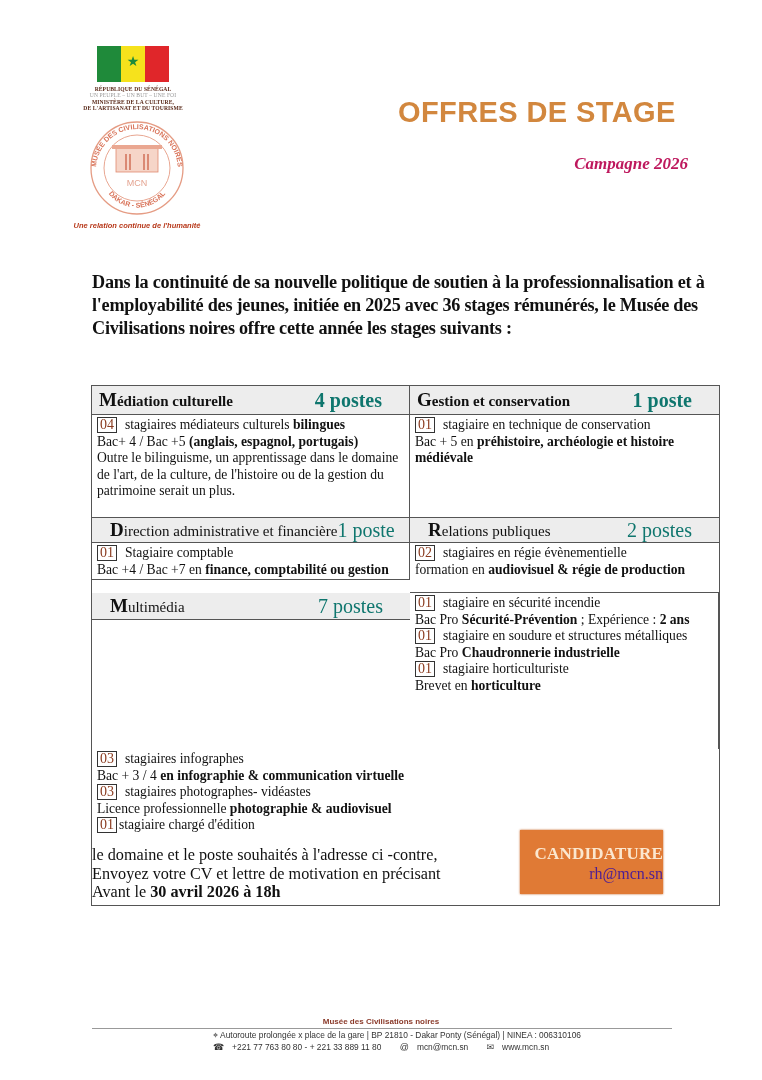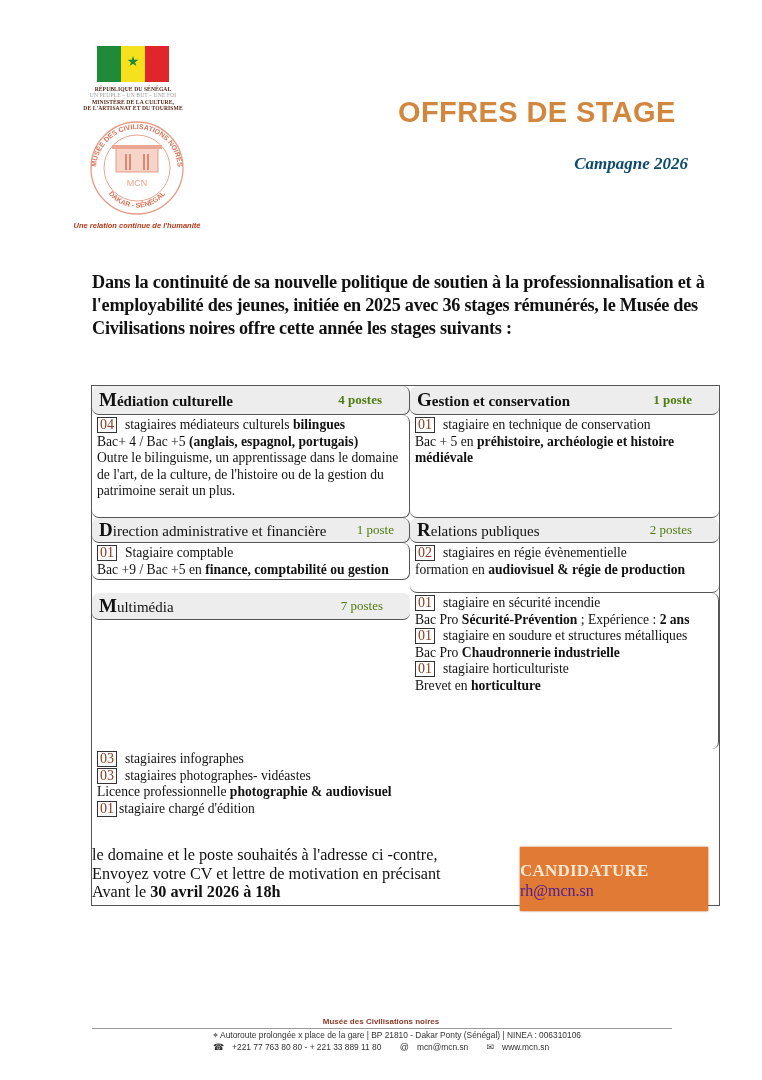--- a/index.html
+++ b/index.html
@@ -14,46 +14,46 @@
   .flag .y { background: #f6e21c; position: relative; }
   .flag .r { background: #e0262a; }
   .flag .star { position: absolute; left: 0; right: 0; top: 9px; text-align: center; font-size: 14px; color: #1f8a3a; line-height: 14px; }
   .gov { left: 70px; top: 86px; width: 126px; text-align: center; font-size: 5.6px; line-height: 6.4px; font-weight: bold; color: #5a2a1a; letter-spacing: 0.1px; }
   .gov .sub { color: #999; font-weight: normal; }
   .seal { left: 82px; top: 120px; width: 110px; height: 96px; }
   .tagline { left: 73px; top: 221px; width: 128px; text-align: center; font-family: "Liberation Sans", sans-serif; font-style: italic; font-weight: bold; font-size: 7.5px; color: #b83a1c; }
 
   
   .title { left: 398px; top: 96px; font-family: "Liberation Sans", sans-serif; font-weight: bold; font-size: 29px; color: #d2873e; letter-spacing: 0.4px; text-decoration-color: #d2873e; text-decoration-thickness: 2px; text-underline-offset: 4px; }
-  .campaign { right: 74px; top: 154px; font-style: italic; font-weight: bold; font-size: 17px; color: #0c4a6e; }
+  .campaign { right: 74px; top: 154px; font-style: italic; font-weight: bold; font-size: 17px; color: #be185d; }
 
   .intro { left: 92px; top: 271px; width: 628px; font-weight: bold; font-size: 18.2px; line-height: 23px; letter-spacing: -0.25px; color: #111; }
 
   
   .tbl { left: 91px; top: 385px; width: 627px; border: 1.5px solid #555; border-collapse: collapse; }
   .grid { display: grid; grid-template-columns: 318px 309px; }
-  .cell { border-right: 1.5px solid #555; border-bottom: 1.5px solid #555; box-sizing: border-box; border-radius: 7px; }
+  .cell { border-right: 1.5px solid #555; border-bottom: 1.5px solid #555; box-sizing: border-box; }
   .cell.right { border-right: none; }
   .cell.last { border-bottom: none; }
   .hdr { background: #ededed; height: 29px; display: flex; align-items: center; padding: 0 7px; box-sizing: border-box; }
   .hdr .dom { font-size: 15px; color: #111; font-weight: bold; flex: 1; white-space: nowrap; }
   .hdr .dom .cap { font-size: 19px; font-weight: bold; }
-  .hdr .dom.light { font-weight: normal; }
+  .hdr .dom.light { font-weight: normal; margin-left: 11px; }
   .hdr .dom.light .cap { font-weight: bold; }
-  .hdr .cnt { font-size: 13px; color: #4d7c0f; margin-right: 20px; white-space: nowrap; }
+  .hdr .cnt { font-size: 20px; color: #0f766e; margin-right: 20px; white-space: nowrap; }
   .hdr .cnt.bold { font-weight: bold; }
   .body { padding: 2px 5px 4px 5px; font-size: 13.6px; line-height: 16.6px; box-sizing: border-box; }
   .num { display: inline-block; border: 1.3px solid #333; padding: 0 2px; line-height: 14px; color: #8a3a1e; margin-right: 8px; font-size: 14px; }
   .ln { white-space: nowrap; }
   .ln.wrap { white-space: normal; }
   b { font-weight: bold; }
 
   
   .send { left: 92px; top: 846px; width: 420px; font-size: 16.2px; line-height: 18.5px; color: #111; }
-  .cta { left: 520px; top: 830px; width: 188px; height: 64px; background: #e07a35; text-align: left; box-shadow: 0 0 2px #c46020; margin-top: 17px; }
+  .cta { left: 520px; top: 830px; width: 143px; height: 64px; background: #e07a35; text-align: right; box-shadow: 0 0 2px #c46020; }
   .cta .l1 { display: block; margin-top: 14px; font-weight: bold; font-size: 17px; color: #fbe7cf; letter-spacing: 0.2px; }
   .cta .l2 { display: block; font-size: 16px; color: #4c1d95; margin-top: 1px; }
 
   
   .foot-name { left: 0; width: 762px; top: 1017px; text-align: center; font-family: "Liberation Sans", sans-serif; font-weight: bold; font-size: 8px; color: #8a3a2a; }
   .foot-line { left: 92px; top: 1028px; width: 580px; height: 1px; background: #999; }
   .foot-addr { left: 16px; width: 762px; top: 1030px; text-align: center; font-family: "Liberation Sans", sans-serif; font-size: 8.4px; color: #333; }
   .foot-contact { left: 0; width: 762px; top: 1042px; text-align: center; font-family: "Liberation Sans", sans-serif; font-size: 8.4px; color: #333; }
   .foot-contact span { margin: 4px 4px; }
   .ico { font-size: 9px; color: #333; margin-right: 2px; }
@@ -126,21 +126,21 @@
       <span class="dom light"><span class="cap">D</span><span>irection administrative et financière</span></span>
       <span class="cnt" style="margin-right:8px">1 poste</span>
     </div>
     <div class="cell hdr right" style="height:25px">
       <span class="dom light"><span class="cap">R</span><span>elations publiques</span></span>
       <span class="cnt">2 postes</span>
     </div>
 
     <div class="cell body" style="height:37px">
       <div class="ln"><span class="num">01</span><span>Stagiaire comptable</span></div>
-      <div class="ln"><span>Bac +9 / Bac +5 en </span><b>finance, comptabilité ou gestion</b></div>
+      <div class="ln"><span>Bac +4 / Bac +7 en </span><b>finance, comptabilité ou gestion</b></div>
     </div>
     <div class="cell body right" style="height:50px">
       <div class="ln"><span class="num">02</span><span>stagiaires en régie évènementielle</span></div>
       <div class="ln"><span>formation en </span><b>audiovisuel &amp; régie de production</b></div>
     </div>
 
     <div class="cell hdr right" style="height:27px">
       <span class="dom light"><span class="cap">M</span><span>ultimédia</span></span>
       <span class="cnt">7 postes</span>
     </div>
@@ -148,20 +148,21 @@
     <div class="cell body last" style="height:156px">
       <div class="ln"><span class="num">01</span><span>stagiaire en sécurité incendie</span></div>
       <div class="ln"><span>Bac Pro </span><b>Sécurité-Prévention</b><span> ; Expérience : </span><b>2 ans</b></div>
       <div class="ln"><span class="num">01</span><span>stagiaire en soudure et structures métalliques</span></div>
       <div class="ln"><span>Bac Pro </span><b>Chaudronnerie industrielle</b></div>
       <div class="ln"><span class="num">01</span><span>stagiaire horticulturiste</span></div>
       <div class="ln"><span>Brevet en </span><b>horticulture</b></div>
     </div>
     <div class="cell body right last" style="height:156px">
       <div class="ln"><span class="num">03</span><span>stagiaires infographes</span></div>
+      <div class="ln wrap"><span>Bac + 3 / 4 </span><b>en infographie &amp; communication virtuelle</b></div>
       <div class="ln"><span class="num">03</span><span>stagiaires photographes- vidéastes</span></div>
       <div class="ln wrap"><span>Licence professionnelle </span><b>photographie &amp; audiovisuel</b></div>
       <div class="ln"><span class="num" style="margin-right:2px">01</span><span>stagiaire  chargé d'édition</span></div>
     </div>
   </div>
 </div>
 
 <div class="abs send">
   <div>le domaine et le poste souhaités à l'adresse ci -contre,</div>
   <div>Envoyez votre CV et lettre de motivation en précisant</div>

